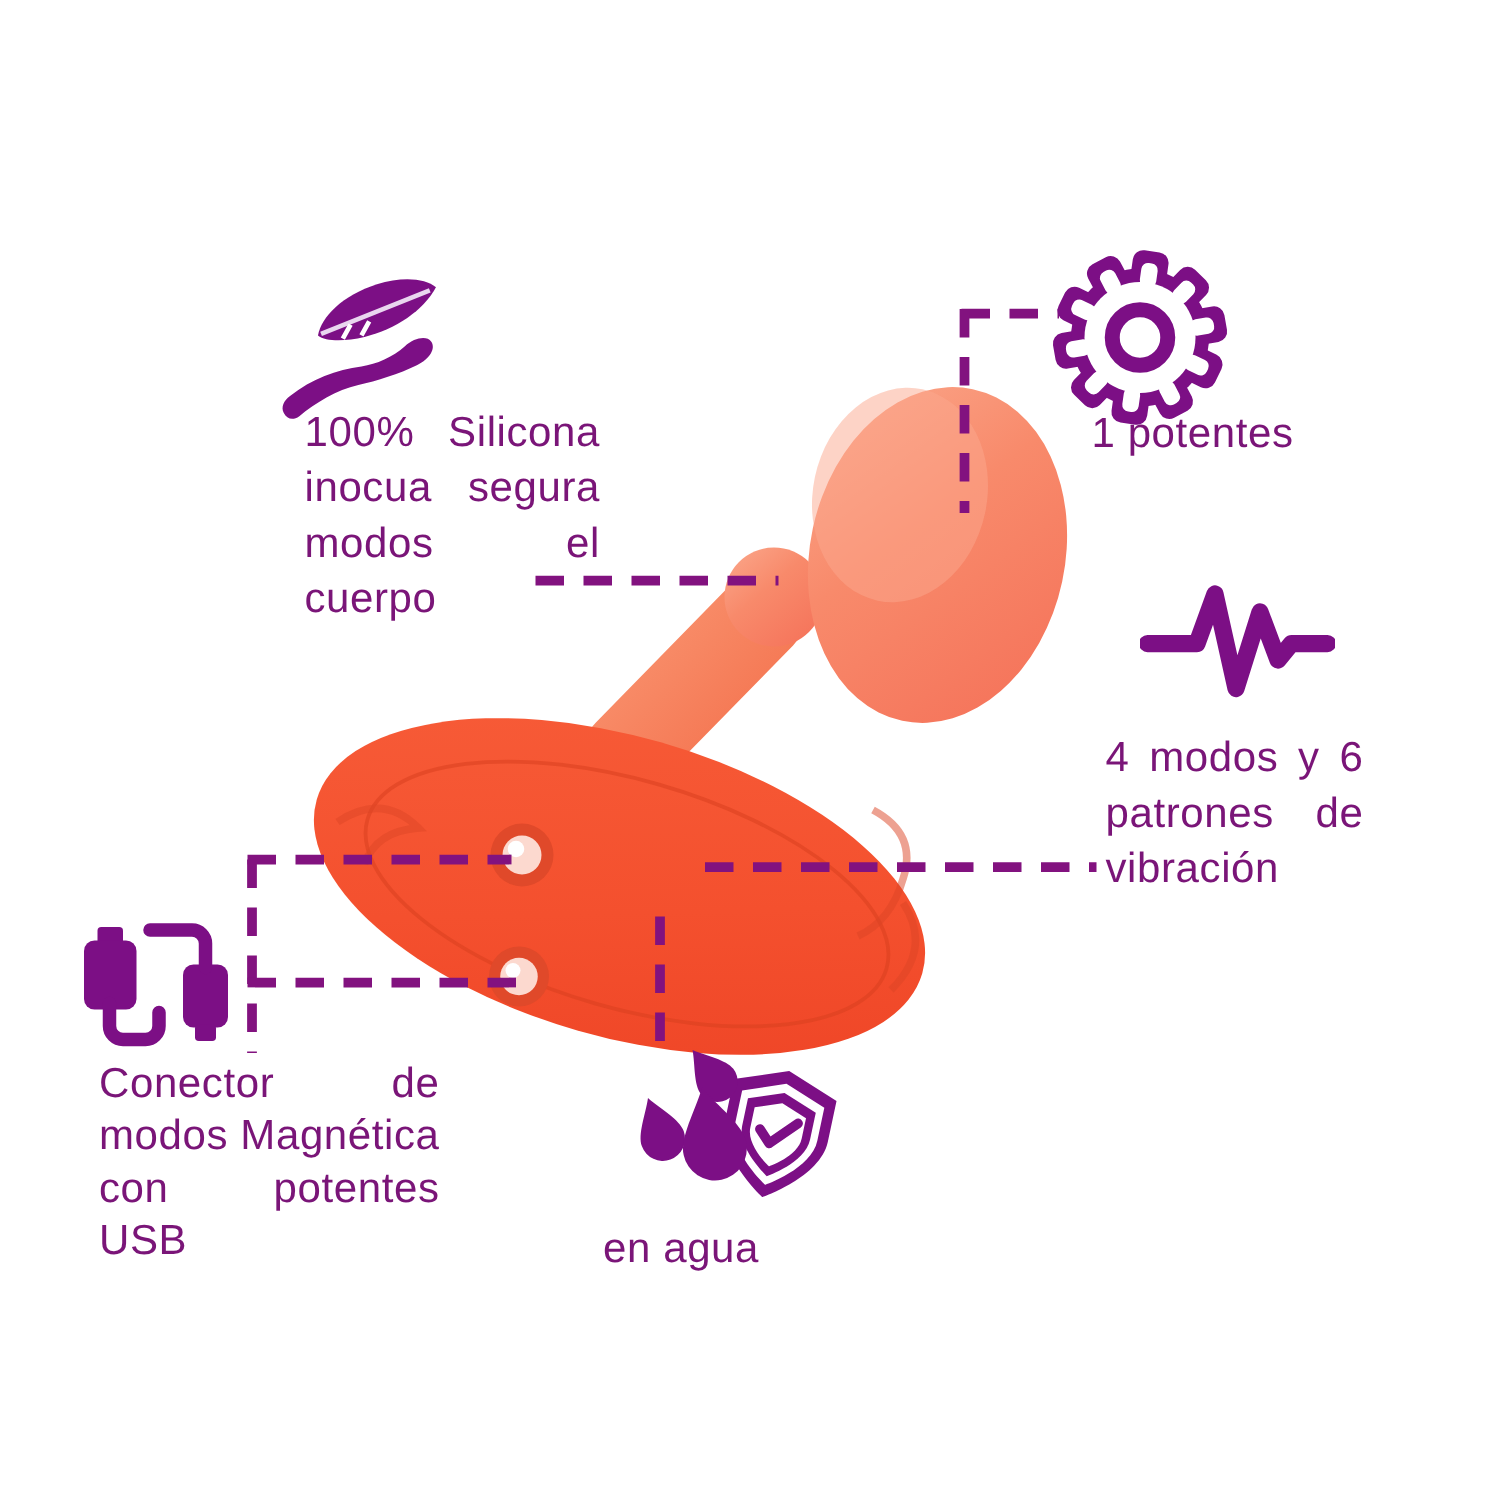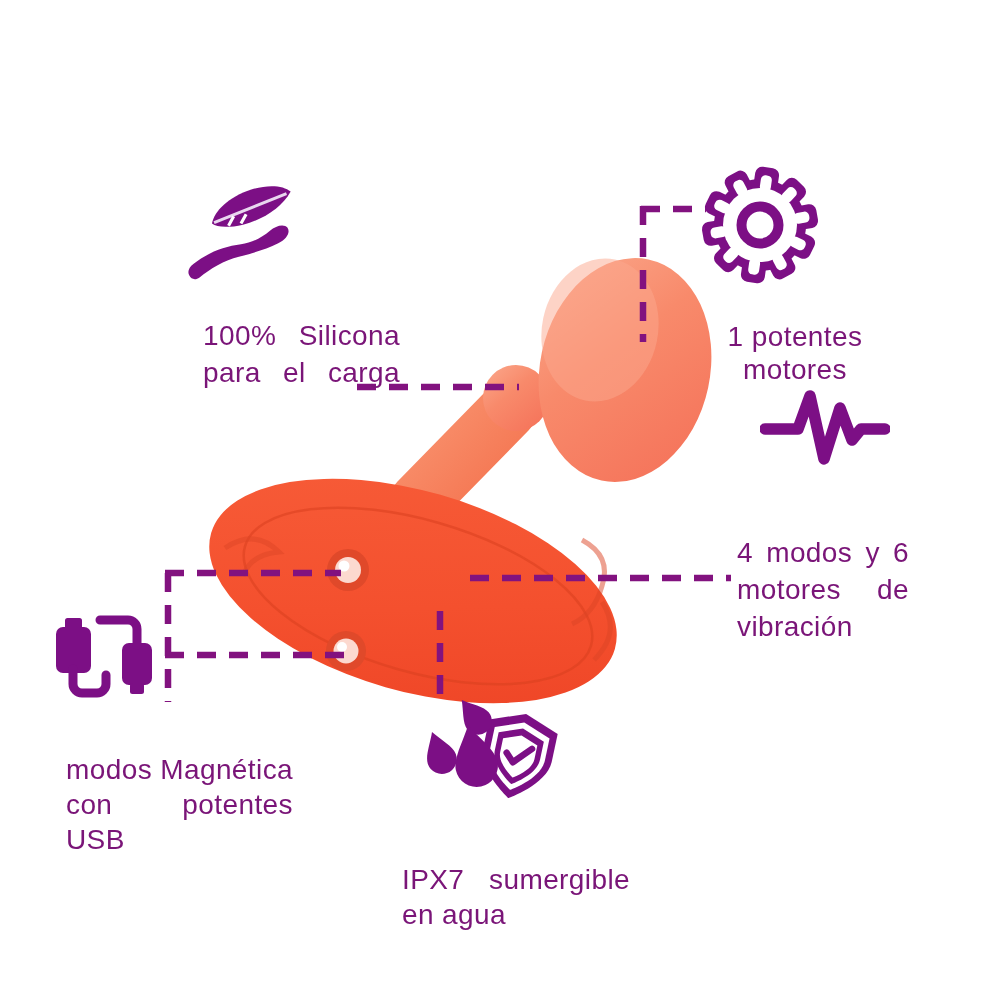--- a/index.html
+++ b/index.html
@@ -2,21 +2,21 @@
 <html><head>
 <meta charset="utf-8">
 <style>
   html,body{margin:0;padding:0;background:#fff;}
   .stage{
     position:relative;width:1000px;height:1000px;background:#fff;overflow:hidden;
     font-family:"Liberation Sans", sans-serif;
   }
   .stage svg{position:absolute;left:0;top:0;}
   .icon{position:absolute;}
-  .txt{position:absolute;color:#7a1578;font-size:28px;letter-spacing:0.4px;margin-top:48px;}
+  .txt{position:absolute;color:#7a1578;font-size:28px;letter-spacing:0.4px;}
   .txt .line{display:block;}
   .jl{text-align:justify;text-align-last:justify;}
   .ll{text-align:right;text-align-last:left;}
   .cc{text-align:left;text-align-last:center;}
   .t-silicona{left:203px;top:269px;width:197px;line-height:37px;}
   .t-motores{left:700px;top:272px;width:190px;line-height:33px;}
   .t-vibracion{left:737px;top:486px;width:172px;line-height:37px;}
   .t-carga{left:66px;top:704px;width:227px;line-height:35px;}
   .t-sumergible{left:402px;top:814px;width:228px;line-height:35px;}
 </style>
@@ -93,21 +93,22 @@
   <svg class="icon" style="left:183px;top:176px;" width="118" height="118" viewBox="0 0 114 114">
     <path d="M28,46 C30,34 44,20 66,13 C82,8 97,9 104,15 C96,30 78,42 58,47 C45,50 33,50 28,46 Z" fill="#7c0f85"></path>
     <path d="M30,45 L100,17" stroke="#e9d6ef" stroke-width="3" fill="none"></path>
     <path d="M44,48 l5,-9 M56,46 l5,-9" stroke="#ffffff" stroke-width="3" fill="none"></path>
     <path d="M6,96 C4,92 6,88 10,85 C24,74 40,68 56,66 C66,64.5 76,60 84,53
              C90,47.5 98,46 101,50 C104,54.5 100,61 92,65 C80,71 66,75 54,78
              C40,81 26,90 16,98 C12,101 8,100 6,96 Z" fill="#7c0f85"></path>
   </svg>
   <div class="txt t-silicona">
     <span class="line jl">100% Silicona</span>
-    <span class="line jl">para el carga</span>
+    <span class="line jl">inocua segura</span>
+    <span class="line jl">modos el cuerpo</span>
   </div>
 
   <svg class="icon" style="left:700px;top:163px;" width="120" height="122" viewBox="0 0 120 122">
     <defs>
       <rect id="gt-o" x="-12" y="-58" width="24" height="22" rx="7"></rect>
       <rect id="gt-i" x="-5.5" y="-50" width="11" height="16" rx="4.5"></rect>
     </defs>
     <g transform="translate(60,62)">
       <g fill="#7c0f85">
         <use href="#gt-o" transform="rotate(8)"></use>
@@ -133,45 +134,45 @@
           <use href="#gt-i" transform="rotate(260)"></use>
         <use href="#gt-i" transform="rotate(296)"></use>
           <use href="#gt-i" transform="rotate(332)"></use>
         <circle r="37"></circle>
       </g>
       <circle r="18.5" fill="#ffffff" stroke="#7c0f85" stroke-width="10"></circle>
     </g>
   </svg>
   <div class="txt t-motores">
     <span class="line cc">1 potentes</span>
-    <span class="line cc">motores</span>
   </div>
 
   <svg class="icon" style="left:760px;top:385px;" width="130" height="84" viewBox="0 0 130 84">
     <path d="M5,44 H38 L50,11 L64,74 L80,23 L92,55 L101,44 H125" fill="none" stroke="#7c0f85" stroke-width="11.5" stroke-linecap="round" stroke-linejoin="round"></path>
   </svg>
   <div class="txt t-vibracion">
     <span class="line jl">4 modos y 6</span>
-    <span class="line jl">motores de</span>
+    <span class="line jl">patrones de</span>
     <span class="line ll">vibración</span>
   </div>
 
   <svg class="icon" style="left:40px;top:605px;" width="128" height="100" viewBox="0 0 128 100">
     <g fill="#7c0f85">
       <rect x="25" y="13" width="17" height="12" rx="2.5"></rect>
       <rect x="16" y="22" width="35" height="46" rx="7"></rect>
       <rect x="82" y="38" width="30" height="42" rx="7"></rect>
       <rect x="90" y="78" width="14" height="11" rx="2.5"></rect>
     </g>
     <g fill="none" stroke="#7c0f85" stroke-width="9" stroke-linecap="round">
       <path d="M33,64 v15 a9,9 0 0 0 9,9 h15 a9,9 0 0 0 9,-9 v-9"></path>
       <path d="M60,15 h28 a9,9 0 0 1 9,9 v16"></path>
     </g>
   </svg>
   <div class="txt t-carga">
+    <span class="line jl">Conector de</span>
     <span class="line jl">modos Magnética</span>
     <span class="line jl">con potentes</span>
     <span class="line ll">USB</span>
   </div>
 
   <svg class="icon" style="left:420px;top:694px;" width="140" height="124" viewBox="0 0 140 124">
     <defs>
       <path id="wdrop" d="M0,-30 C7,-17 19,-4 19,7 A19,19 0 1 1 -19,7 C-19,-4 -7,-17 0,-30 Z"></path>
       <path id="wshield" d="M0,-44 L35,-31 V-3 C35,21 0,42 0,42 C0,42 -35,21 -35,-3 V-31 Z"></path>
     </defs>
@@ -182,17 +183,16 @@
       <use href="#wshield" fill="#ffffff" transform="scale(0.50)"></use>
       <path d="M-11,-2 L-3,6 L13,-11" fill="none" stroke="#7c0f85" stroke-width="6.5" stroke-linecap="round" stroke-linejoin="round"></path>
     </g>
     <g fill="#7c0f85">
       <use href="#wdrop" transform="translate(55,23) rotate(-38) scale(0.72)"></use>
       <use href="#wdrop" transform="translate(20,60) rotate(-20) scale(0.78)"></use>
       <use href="#wdrop" transform="translate(55,64) rotate(-12) scale(1.12)"></use>
     </g>
   </svg>
   <div class="txt t-sumergible">
-    <span class="line jl">IPX7 sumergible</span>
     <span class="line ll">en agua</span>
   </div>
 
 </div>
 
 </body></html>

